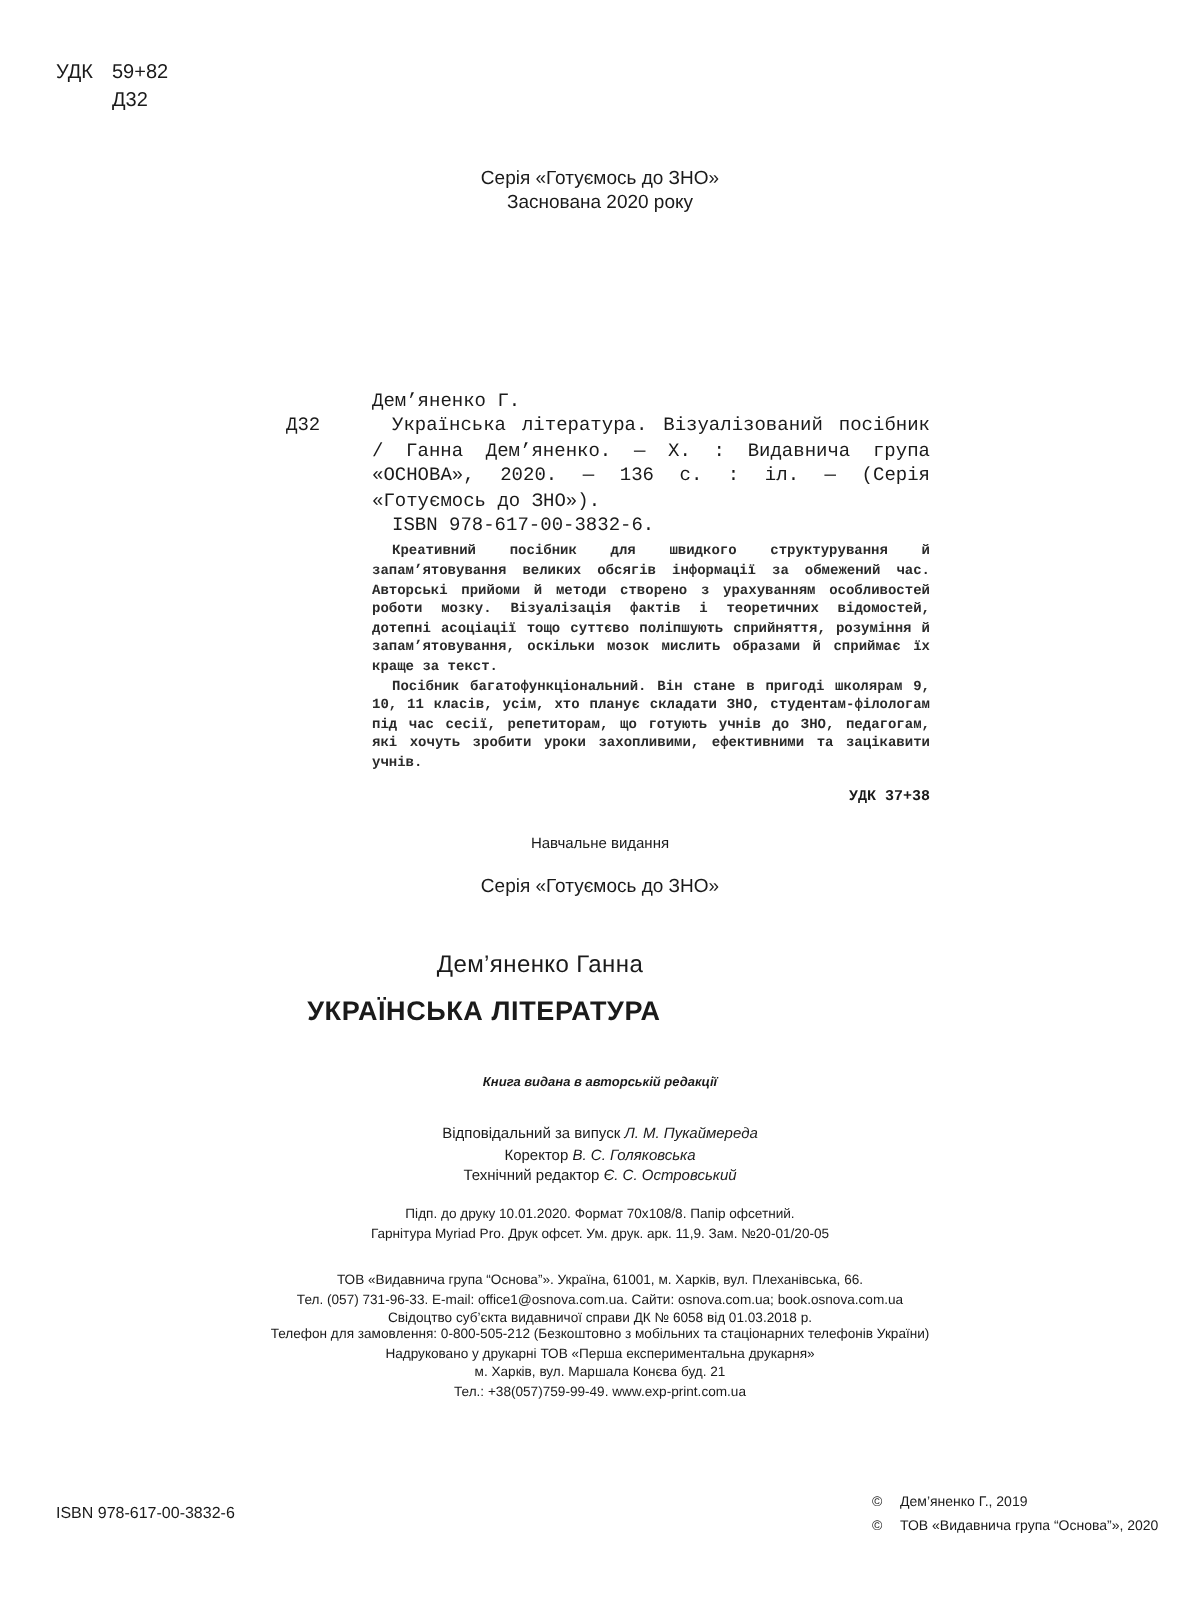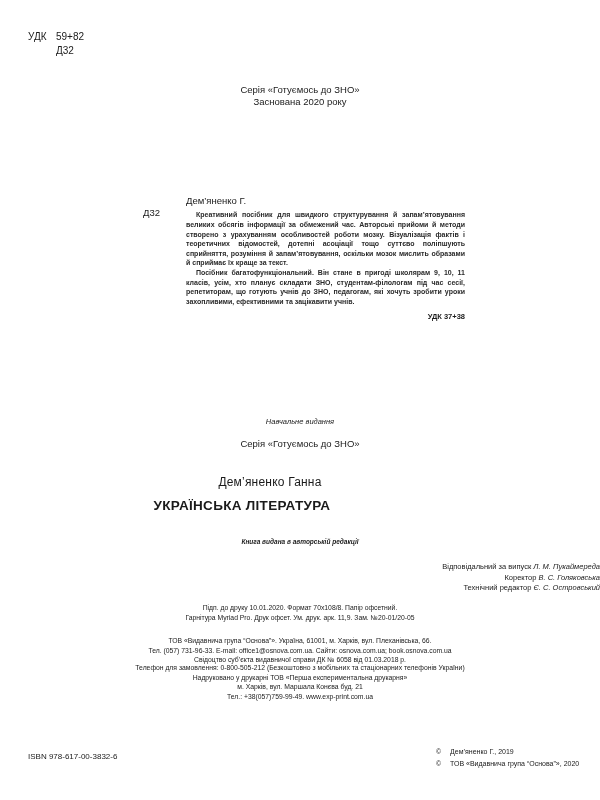--- a/index.html
+++ b/index.html
@@ -21,21 +21,21 @@
     
     .udk-top { left: 28px; top: 30px; font-size: 10px; line-height: 14px; }
     .udk-top .row { display: flex; }
     .udk-top .lbl { width: 28px; }
     .udk-top .val { }
 
     
     .series-head { left: 0; width: 600px; top: 84px; font-size: 9.5px; line-height: 12px; }
 
     
-    .card { left: 143px; top: 195px; width: 322px; font-size: 9.5px; line-height: 12.4px; }
+    .card { left: 143px; top: 195px; width: 322px; font-size: 9.5px; line-height: 12.4px; font-family: Liberation Mono, monospace; }
     .card .author { padding-left: 43px; }
     .card .code { position: absolute; left: 0; top: 12.4px; }
     .card .desc { padding-left: 43px; text-align: justify; text-indent: 10px; }
     .card .isbn { padding-left: 53px; }
     .card .annot {
       margin-top: 3px;
       padding-left: 43px;
       font-size: 7px;
       line-height: 9.6px;
       text-align: justify;
@@ -44,28 +44,28 @@
       color: #2a2a2a;
     }
     .card .annot p { margin: 0; }
     .card .udk-right {
       text-align: right;
       font-size: 7.5px;
       font-weight: bold;
       margin-top: 5px;
     }
 
-    .edu { left: 0; width: 600px; top: 417px; font-size: 7.5px; font-style: italic; }
+    .edu { left: 0; width: 600px; top: 417px; font-size: 7.5px; }
     .series2 { left: 0; width: 600px; top: 438px; font-size: 9.5px; }
 
     .author-name { left: 0; width: 540px; top: 475px; font-size: 12px; letter-spacing: 0.2px; }
     .book-title { left: 0; width: 484px; top: 497px; font-size: 13.5px; font-weight: bold; line-height: 17px; letter-spacing: 0.3px; }
     .edition-note { left: 0; width: 600px; top: 538px; font-size: 6.5px; font-style: italic; font-weight: bold; }
 
-    .credits { left: 0; width: 600px; top: 562px; font-size: 7.5px; line-height: 10.5px; text-align: right; }
+    .credits { left: 0; width: 600px; top: 562px; font-size: 7.5px; line-height: 10.5px; }
     .credits i { font-style: italic; }
 
     .print-info { left: 0; width: 600px; top: 603px; font-size: 6.8px; line-height: 9.5px; }
     .publisher-info { left: 0; width: 600px; top: 636px; font-size: 6.8px; line-height: 9.5px; }
     .order-info { left: 0; width: 600px; top: 663px; font-size: 6.8px; line-height: 9.5px; }
 
     .isbn-bottom { left: 28px; top: 752px; font-size: 8px; }
     .copyright { left: 436px; top: 746px; font-size: 7px; line-height: 12px; }
     .copyright .sym { display: inline-block; width: 14px; }
   </style>
@@ -84,20 +84,22 @@
 </div>
 
 <div class="abs series-head center">
   <div>Серія «Готуємось до ЗНО»</div>
   <div>Заснована 2020 року</div>
 </div>
 
 <div class="abs card">
   <div class="author">Дем’яненко Г.</div>
   <span class="code">Д32</span>
+  <div class="desc">Українська література. Візуалізований посібник / Ганна Дем’яненко. — Х. : Видавнича група «ОСНОВА», 2020. — 136 с. : іл. — (Серія «Готуємось до ЗНО»).</div>
+  <div class="isbn">ISBN 978-617-00-3832-6.</div>
   <div class="annot">
     <p>Креативний посібник для швидкого структурування й запам’ятовування великих обсягів інформації за обмежений час. Авторські прийоми й методи створено з урахуванням особливостей роботи мозку. Візуалізація фактів і теоретичних відомостей, дотепні асоціації тощо суттєво поліпшують сприйняття, розуміння й запам’ятовування, оскільки мозок мислить образами й сприймає їх краще за текст.</p>
     <p>Посібник багатофункціональний. Він стане в пригоді школярам 9, 10, 11 класів, усім, хто планує складати ЗНО, студентам-філологам під час сесії, репетиторам, що готують учнів до ЗНО, педагогам, які хочуть зробити уроки захопливими, ефективними та зацікавити учнів.</p>
   </div>
   <div class="udk-right">УДК 37+38</div>
 </div>
 
 <div class="abs edu center">Навчальне видання</div>
 <div class="abs series2 center">Серія «Готуємось до ЗНО»</div>
 

